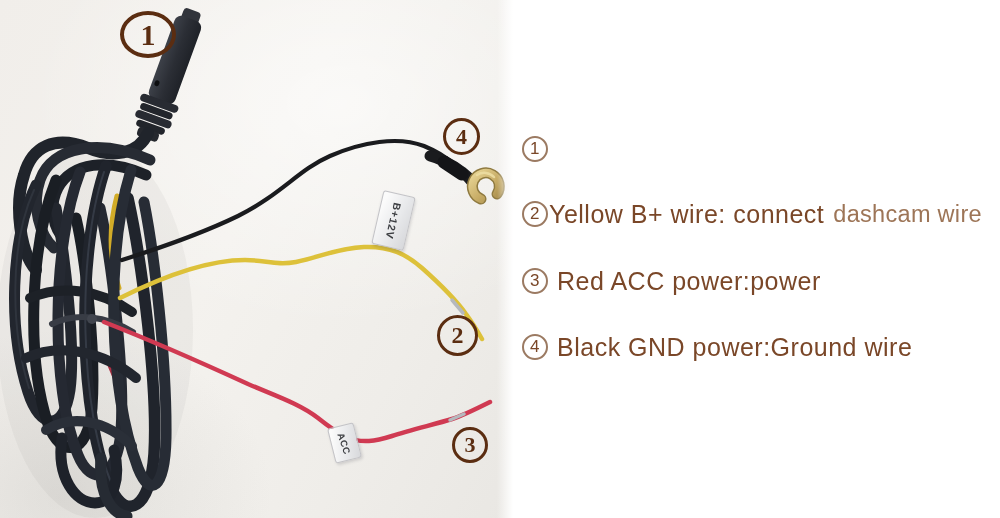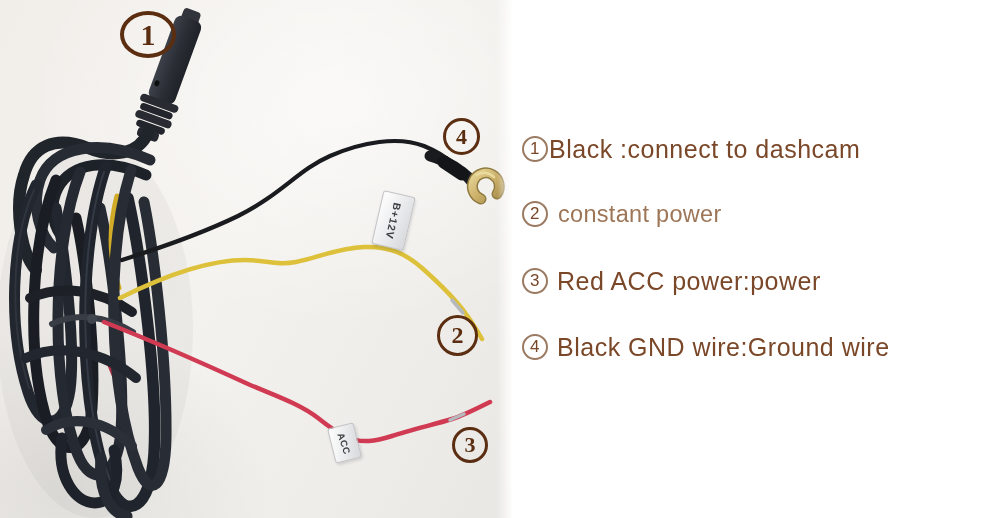--- a/index.html
+++ b/index.html
@@ -128,32 +128,32 @@
 
     <div class="callout c1" style="color: rgb(91, 45, 17);">1</div>
     <div class="callout c2" style="color: rgb(91, 45, 17);">2</div>
     <div class="callout c3" style="color: rgb(91, 45, 17);">3</div>
     <div class="callout c4" style="color: rgb(91, 45, 17);">4</div>
   </div>
 
   <div class="legend-panel" style="color: rgb(122, 71, 40);">
     <div class="legend-item li1">
       <span class="num">1</span>
-      <span class="txt">Black :connect to dashcam</span>
       <span class="note" style="color: rgb(157, 117, 87);"></span>
     </div>
     <div class="legend-item li2">
       <span class="num">2</span>
-      <span class="note" style="color: rgb(157, 117, 87);">constant power</span>
+      <span class="txt">Yellow B+ wire: connect</span>
+      <span class="note" style="color: rgb(157, 117, 87);">dashcam wire</span>
     </div>
     <div class="legend-item li3">
       <span class="num">3</span>
       <span class="txt">Red ACC power:power</span>
       <span class="note" style="color: rgb(157, 117, 87);"></span>
     </div>
     <div class="legend-item li4">
       <span class="num">4</span>
-      <span class="txt">Black GND wire:Ground wire</span>
+      <span class="txt">Black GND power:Ground wire</span>
       <span class="note" style="color: rgb(157, 117, 87);"></span>
     </div>
   </div>
 
 </div>
 
 </body></html>

